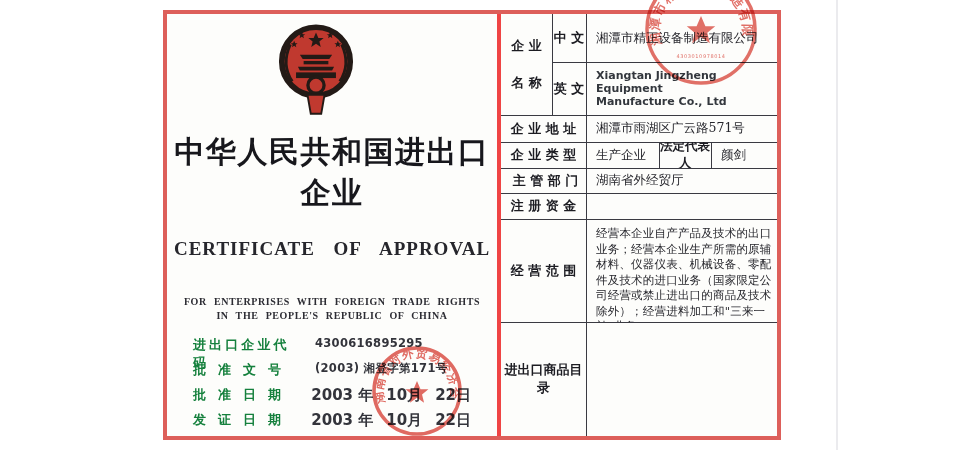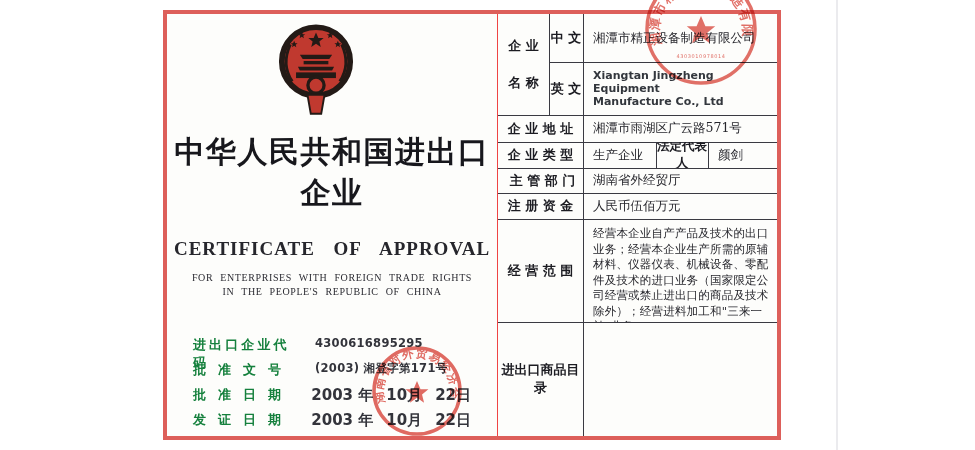--- a/index.html
+++ b/index.html
@@ -21,38 +21,38 @@
   .left-panel { position:absolute; left:0; top:0; width:330px; height:100%; }
   .emblem { position:absolute; left:111px; top:9px; width:76px; height:94px; }
   .title-cn { position:absolute; top:118px; left:0; width:330px; text-align:center;
     font-size:30px; font-weight:600; letter-spacing:1.5px; color:#17171c; }
   .title-main { position:absolute; top:152px; left:0; width:330px; text-align:center;
     font-size:37px; font-weight:700; letter-spacing:19px; text-indent:19px; color:#0f0f13; }
   .title-en { position:absolute; top:224px; left:0; width:330px; text-align:center;
     font-size:19px; font-weight:700; word-spacing:13px; letter-spacing:1px; color:#26262c;
     font-family:"Liberation Serif","DejaVu Serif",serif; }
   .sub-en { position:absolute; left:0; width:330px; text-align:center;
-    font-size:10px; font-weight:400; letter-spacing:.6px; word-spacing:4px; color:#2c2c33;
-    font-family:"Liberation Serif","DejaVu Serif",serif; }
+    font-size:10px; font-weight:700; letter-spacing:.6px; word-spacing:4px; color:#2c2c33;
+    font-family:"Liberation Serif","DejaVu Serif",serif;margin-top:24px; }
   .sub1 { top:258px; } .sub2 { top:272px; }
 
   .info-row { position:absolute; left:26px; width:290px; height:16px; font-size:13px; }
   .info-label { display:inline-block; width:88px; font-weight:600;
     text-align:justify; text-align-last:justify; color:#15803d; vertical-align:top; }
   .info-label.wide { width:94px; text-align-last:auto; letter-spacing:.5px; }
   .info-value { position:absolute; left:96px; top:0; font-family:"DejaVu Sans","Liberation Sans",sans-serif;
     font-weight:700; font-size:11.5px; color:#33343b; letter-spacing:.3px; white-space:nowrap; }
   .date-value { position:absolute; left:120px; top:0; width:158px; display:flex;
     justify-content:flex-end; gap:13px; font-family:"DejaVu Sans","Liberation Sans",sans-serif;
     font-weight:700; font-size:15px; color:#33343b; white-space:nowrap; }
   .r-code { top:322px; } .r-appno { top:347px; } .r-appdate { top:372px; } .r-issue { top:397px; }
 
   
   .table-panel { position:absolute; left:330px; top:0; width:280px; height:422px;
-    border-left:1px solid #ef4444; }
+    border-left:4px solid #ef4444; }
   .cell { position:absolute; overflow:hidden; }
   .lbl { font-size:13px; font-weight:600; color:#1c1c22; display:flex;
     align-items:center; justify-content:center; text-align:center; }
   .val { font-size:12.5px; color:#26262c; display:flex; align-items:center; padding-left:10px; }
   .val-en { font-family:"DejaVu Sans","Liberation Sans",sans-serif; font-weight:700;
     font-size:11px; color:#33373d; line-height:13px; flex-direction:column; align-items:flex-start; justify-content:center; }
   .hl { position:absolute; left:0; right:0; height:1px; background:#3a3a42; }
   .vl { position:absolute; width:1px; background:#3a3a42; }
   .name-cell { left:0; top:0; width:51px; height:101px; display:flex; flex-direction:column;
     justify-content:space-around; align-items:center; padding:14px 0; }
@@ -156,21 +156,20 @@
 
       <div class="cell lbl" style="left:0;top:128px;width:85px;height:26px">企 业 类 型</div>
       <div class="cell val" style="left:85px;top:128px;width:73px;height:26px">生产企业</div>
       <div class="cell lbl" style="left:158px;top:128px;width:52px;height:26px;font-size:12.5px">法定代表人</div>
       <div class="cell val" style="left:210px;top:128px;width:70px;height:26px">颜剑</div>
 
       <div class="cell lbl" style="left:2px;top:154px;width:85px;height:25px">主 管 部 门</div>
       <div class="cell lbl" style="left:0;top:179px;width:85px;height:26px">注 册 资 金</div>
 
       <div class="cell val" style="left:85px;top:154px;width:195px;height:25px">湖南省外经贸厅</div>
-      <div class="cell val" style="left:85px;top:179px;width:195px;height:26px">人民币伍佰万元</div>
 
       <div class="cell lbl" style="left:0;top:205px;width:85px;height:103px">经 营 范 围</div>
       <div class="cell scope-val" style="left:85px;top:205px;width:195px;height:103px;position:absolute">经营本企业自产产品及技术的出口业务；经营本企业生产所需的原辅材料、仪器仪表、机械设备、零配件及技术的进口业务（国家限定公司经营或禁止进出口的商品及技术除外）；经营进料加工和"三来一补"业务。</div>
 
       <div class="cell lbl" style="left:0;top:308px;width:85px;height:114px">进出口商品目录</div>
       <div class="cell" style="left:85px;top:308px;width:195px;height:114px"></div>
     </div>
   </div>
 
   <svg class="seal seal-top" width="120" height="120" viewBox="0 0 120 120">

